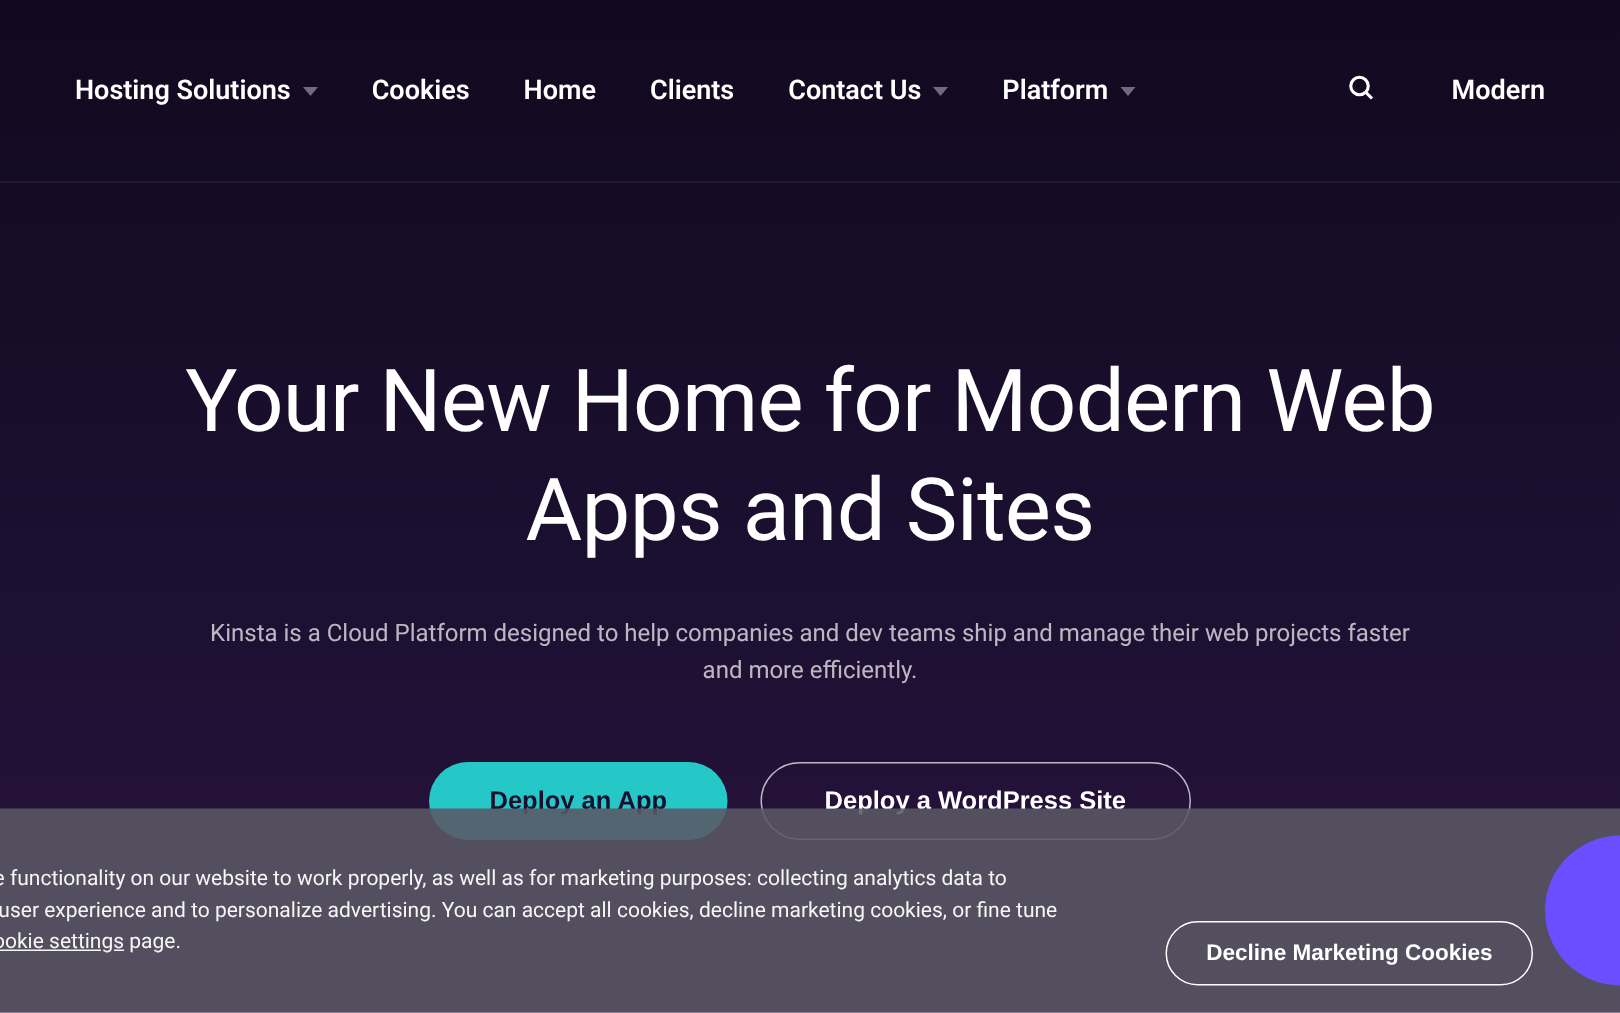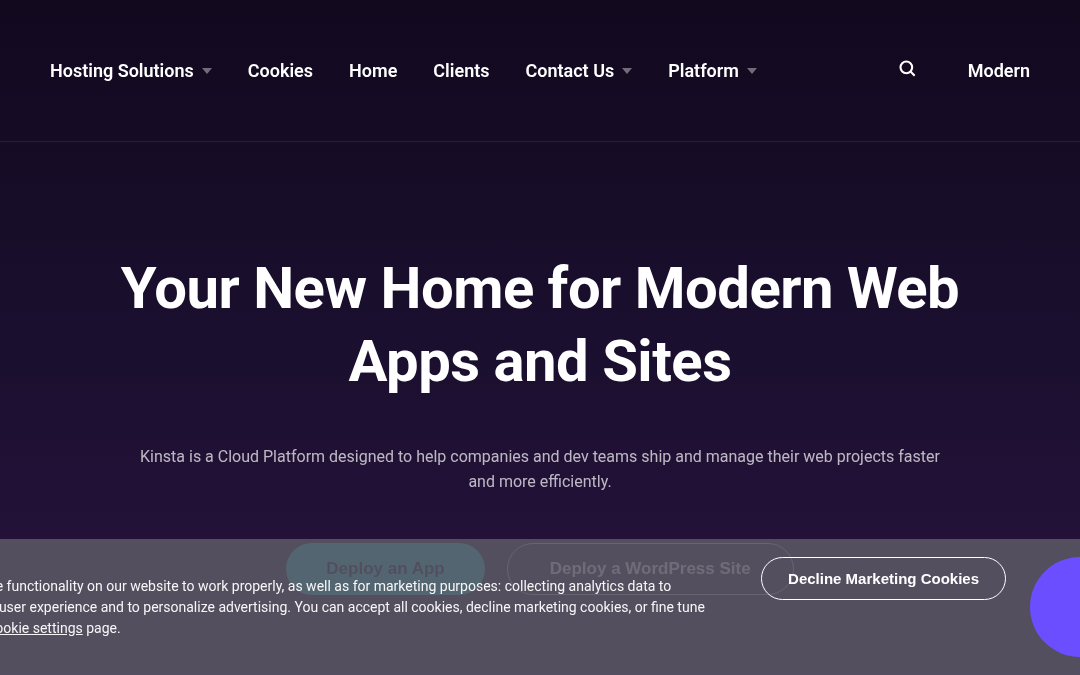--- a/index.html
+++ b/index.html
@@ -14,21 +14,21 @@
       font-family: -apple-system, BlinkMacSystemFont, 'Segoe UI', Roboto, Helvetica, Arial, sans-serif;
       color: #ffffff;
       overflow: hidden;
       position: relative;
     }
     .header {
       display: flex;
       align-items: center;
       justify-content: space-between;
       padding: 0 50px;
-      height: 142px;
+      height: 122px;
       border-bottom: 1px solid rgba(255,255,255,0.08);
     }
     .nav-left {
       display: flex;
       align-items: center;
       gap: 36px;
     }
     .nav-item {
       display: flex;
       align-items: center;
@@ -61,24 +61,24 @@
       font-size: 18px;
       font-weight: 600;
       cursor: pointer;
     }
     .hero {
       text-align: center;
       padding: 110px 70px 0;
     }
     .hero-title {
       font-size: 58px;
-      font-weight: 700;
+      font-weight: 400;
       line-height: 1.25;
       letter-spacing: -0.5px;
-      margin-bottom: 48px;
+      margin-bottom: 33px;
     }
     .hero-subtitle {
       font-size: 16px;
       color: rgba(255,255,255,0.7);
       line-height: 1.55;
       max-width: 830px;
       margin: 0 auto 48px;
       font-weight: 400;
     }
     .hero-buttons {
@@ -121,22 +121,22 @@
       line-height: 1.5;
       max-width: 720px;
       margin-left: -12px;
     }
     .cookie-link {
       text-decoration: underline;
       cursor: pointer;
     }
     .cookie-actions {
       display: flex;
-      align-items: flex-start;
-      gap: 24px;
+      align-items: flex-end;
+      gap: 8px;
     }
     .cookie-btn {
       background: transparent;
       color: #ffffff;
       border: 1.5px solid #ffffff;
       padding: 12px 26px;
       border-radius: 26px;
       font-size: 15px;
       font-weight: 600;
       cursor: pointer;

